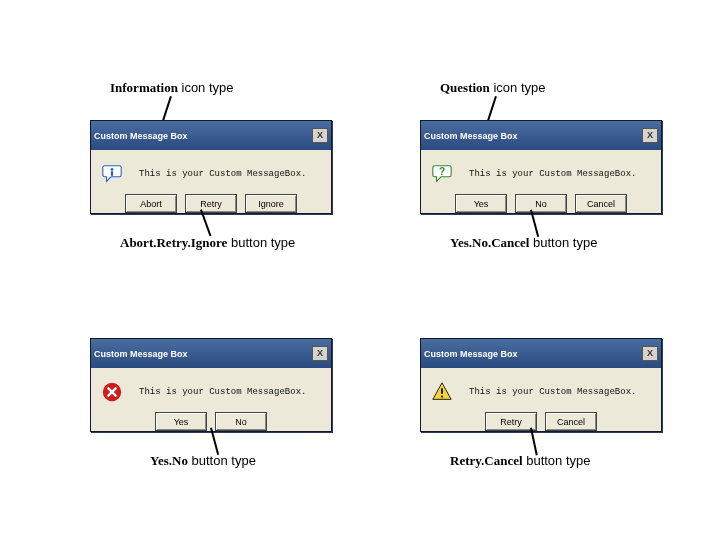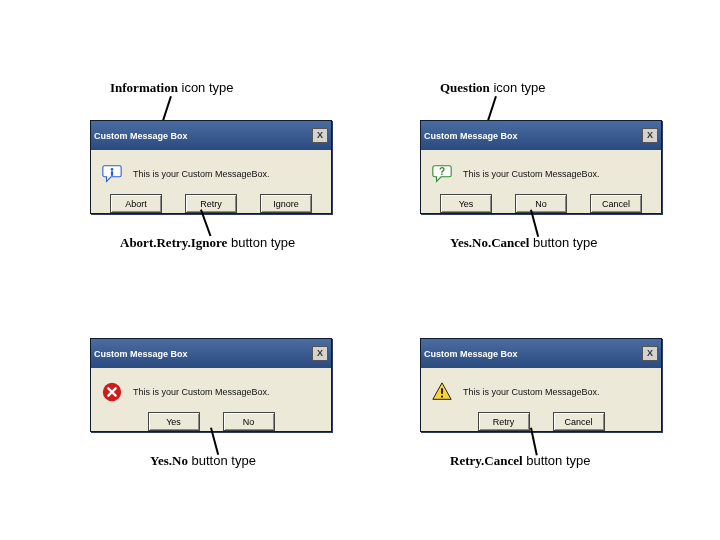--- a/index.html
+++ b/index.html
@@ -7,22 +7,22 @@
   
   .caption{position:absolute;font-size:13px;font-family:Arial,sans-serif}
   .caption .tt{font-family:Liberation Serif, serif;font-weight:bold}
   
   .arrow{position:absolute;width:2px;background:#000;transform-origin:top left}
   
   .dlg{position:absolute;width:240px;height:92px;background:#ece9d8;border:1px solid #101c2d;box-shadow:1px 1px 0 #2d3b5c}
   .titlebar{height:29px;background:linear-gradient(#4a6da0,#2a4a80);display:flex;align-items:center;justify-content:space-between;padding:0 3px;color:#fff;font-size:9px;font-weight:bold;font-family:Tahoma,Arial,sans-serif}
   .closebtn{width:14px;height:13px;background:#d6d3ce;border:1px solid #555;display:flex;align-items:center;justify-content:center;color:#333;font-size:9px;line-height:9px;font-weight:bold}
   .body{display:flex;align-items:center;padding:6px 10px 0 10px;height:36px}
-  .msg{font-size:9px;font-family:Liberation Sans, sans-serif;margin-left:10px;color:#111}
-  .btnrow{display:flex;justify-content:center;gap:23px;margin-top:2px}
+  .msg{font-size:9px;font-family:Liberation Mono, monospace;margin-left:16px;color:#111}
+  .btnrow{display:flex;justify-content:center;gap:8px;margin-top:2px}
   .btn{min-width:50px;height:17px;background:#ece9d8;border:1px solid #444;font-size:9px;font-family:Tahoma,Arial,sans-serif;display:flex;align-items:center;justify-content:center;box-shadow:inset 1px 1px 0 #fff, inset -1px -1px 0 #888}
   
   .ico{width:22px;height:22px;position:relative}
   
   .ico-info svg, .ico-q svg, .ico-err svg, .ico-warn svg{width:22px;height:22px;display:block}
   
   .footer{position:absolute;bottom:20px;left:70px;font-size:8px;font-family:Arial,sans-serif;color:#000}
 </style>
 </head>
 <body>

